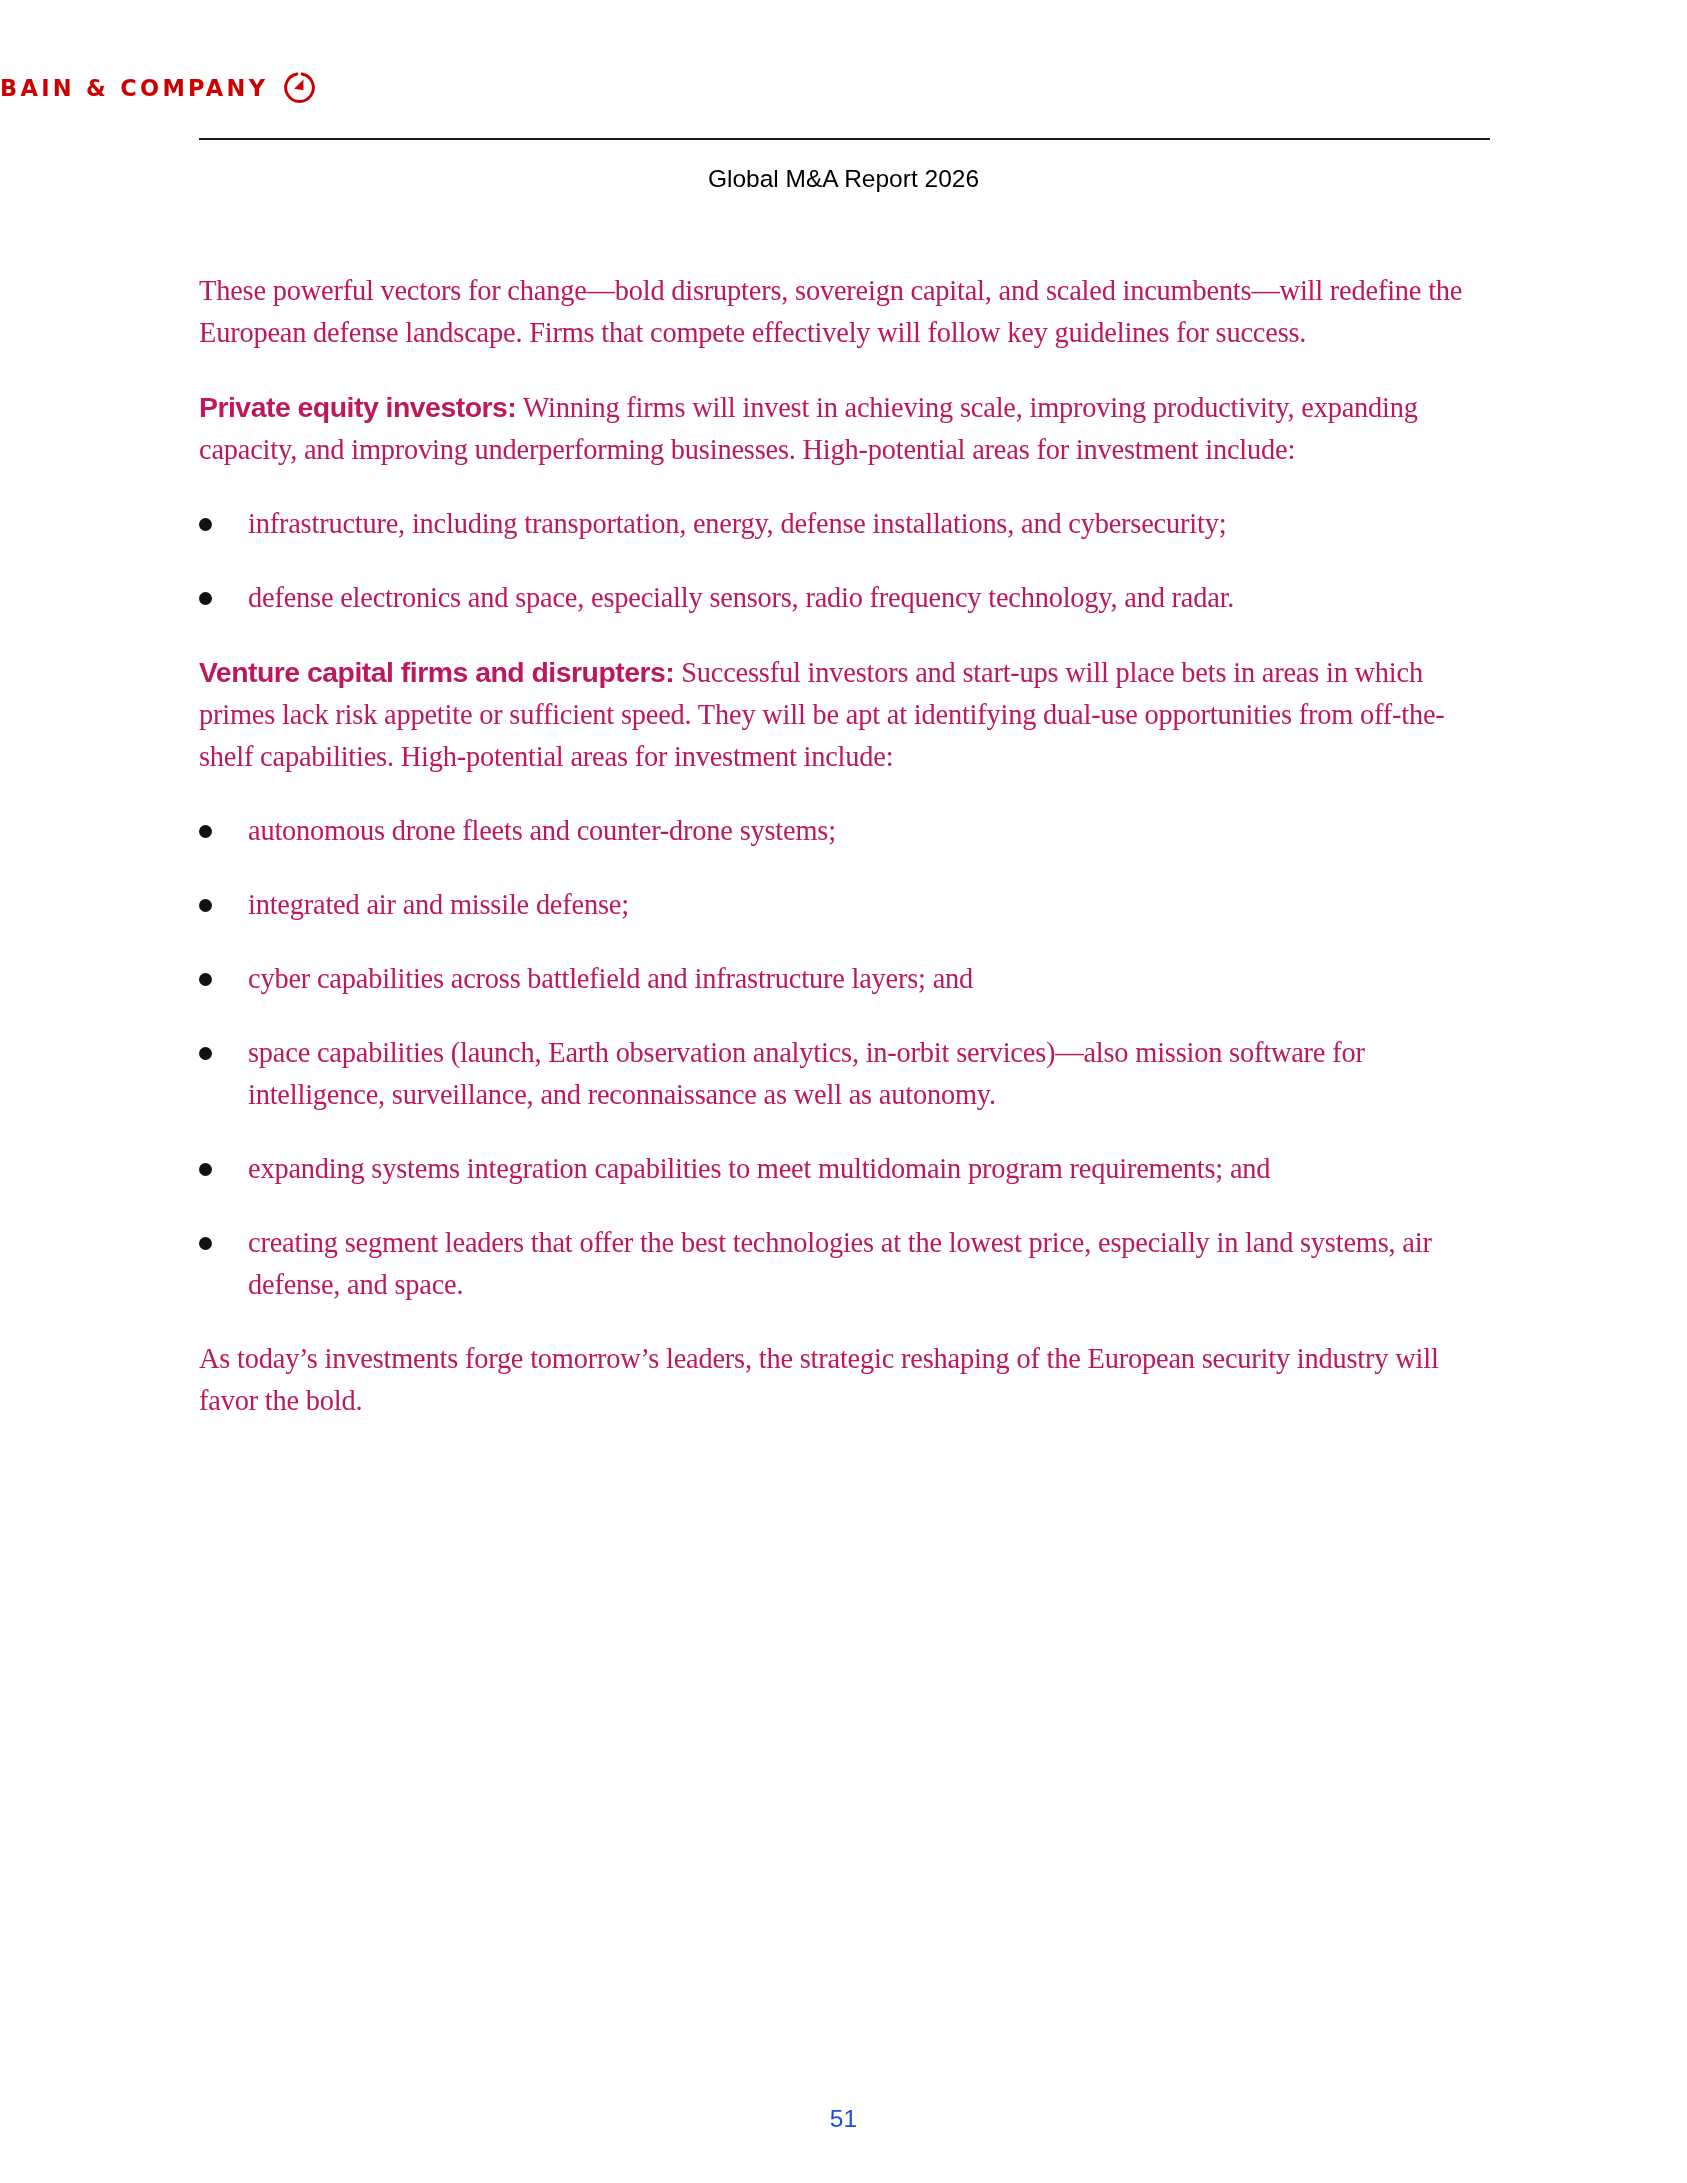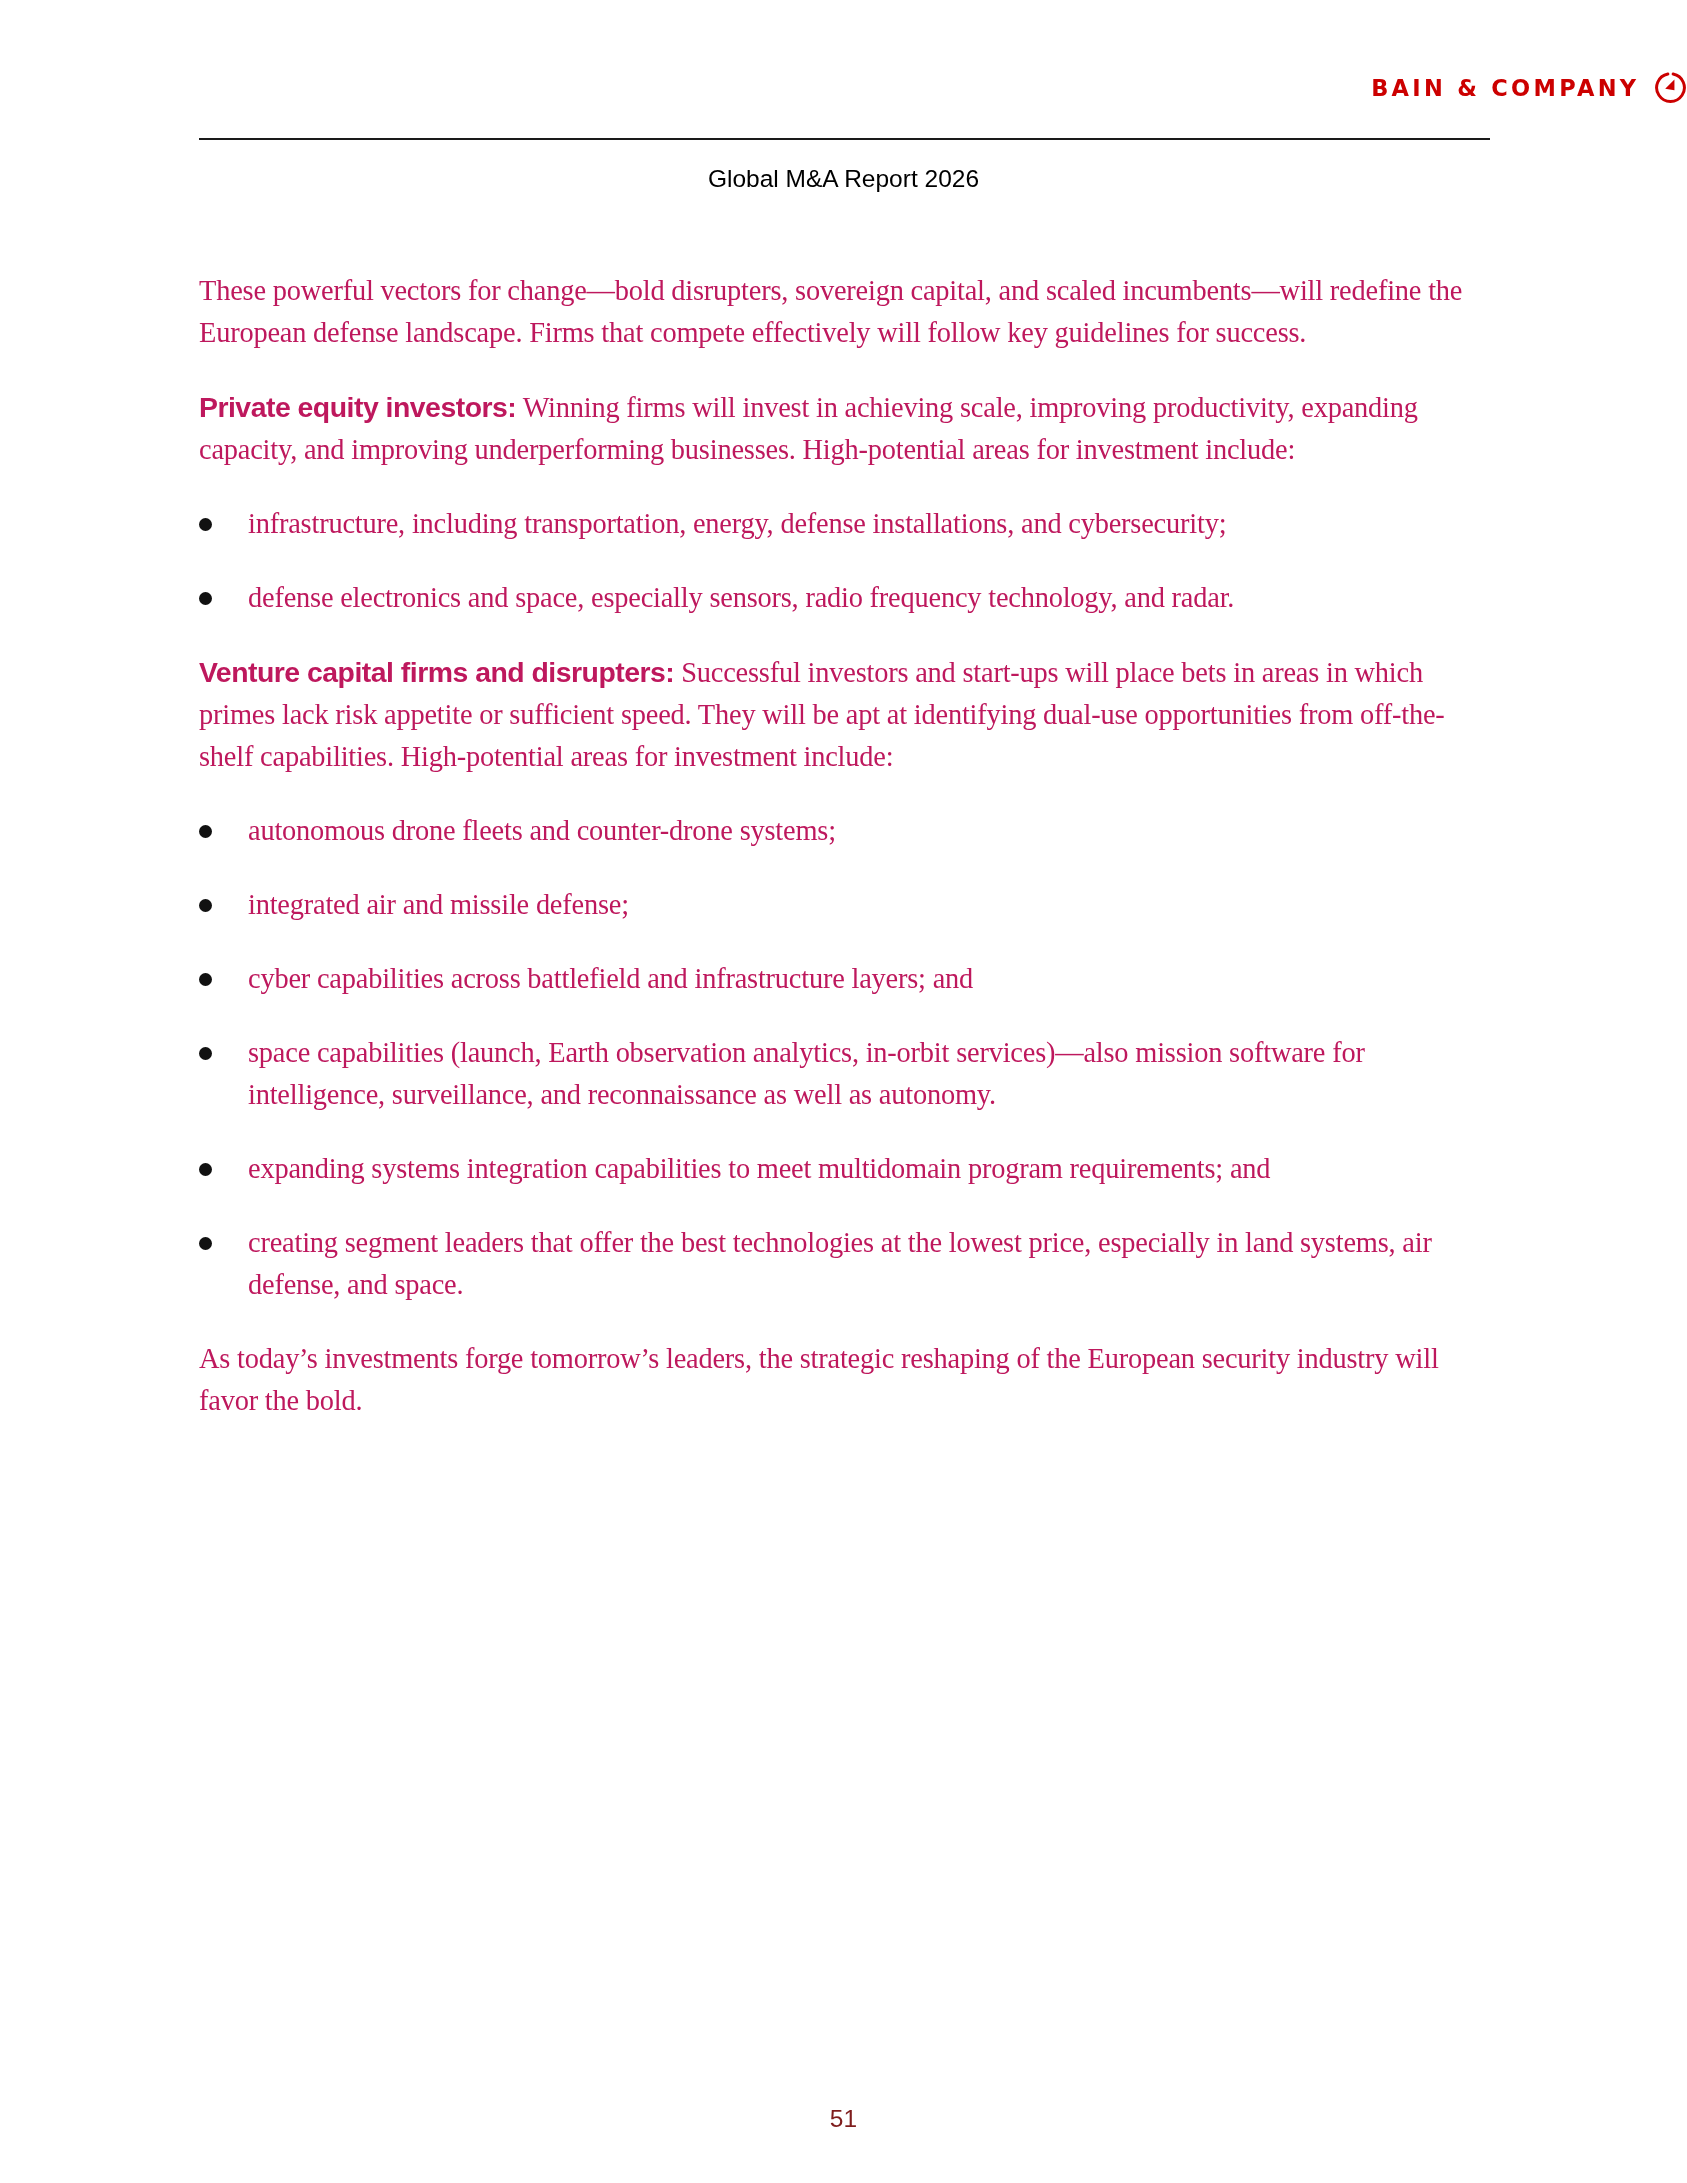--- a/index.html
+++ b/index.html
@@ -1,39 +1,39 @@
 <!DOCTYPE html>
 <html style="font-size:10.6px"><head>
 <meta charset="utf-8">
 <style>
   html, body { margin: 0; padding: 0; background: #ffffff; }
   body { width: 1687px; height: 2183px; position: relative; overflow: hidden; color: #111111; }
   .page { position: absolute; left: 0; top: 0; width: 1687px; height: 2183px; }
 
-  .logo { position: absolute; top: 71px; left: 0; width: 1687px; text-align: right; }
+  .logo { position: absolute; top: 71px; left: 0; width: 1687px; text-align: left; }
   .logo-inner { display: inline-flex; align-items: center; gap: 14.6px; }
   .logo-text { font-family: "DejaVu Sans", sans-serif; font-weight: bold; font-size: 22.5px; letter-spacing: 3.3px; color: #cc0000; }
   .logo-mark { width: 33px; height: 33px; display: inline-block; }
 
   .rule { position: absolute; top: 138px; left: 199px; width: 1291px; height: 2px; background: #1a1a1a; }
 
   .report-title { position: absolute; top: 165px; left: 0; width: 1687px; text-align: center;
     font-family: "Liberation Sans", sans-serif; font-size: 24.5px; color: #000000; }
 
   .body { position: absolute; top: 270px; left: 199px; width: 1293px;
     font-family: "Liberation Serif", serif; font-size: 28.4px; line-height: 42px; color: #be185d; letter-spacing: -0.2px; }
   .para { margin: 0 0 32px 0; }
   .lead { font-family: "Liberation Sans", sans-serif; font-weight: bold; letter-spacing: -0.5px; }
   .bullets { list-style: none; margin: 0 0 32px 0; padding: 0; }
   .bullet { position: relative; padding-left: 49px; margin: 0 0 32px 0; }
   .bullet:last-child { margin-bottom: 32px; }
   .bullet-dot { position: absolute; left: 0; top: 14.6px; width: 13.2px; height: 13.2px; border-radius: 50%; background: #111; }
 
   .page-number { position: absolute; top: 2105px; left: 0; width: 1687px; text-align: center;
-    font-family: "Liberation Sans", sans-serif; font-size: 24.5px; color: #7f1d1d; }
+    font-family: "Liberation Sans", sans-serif; font-size: 24.5px; color: #1d4ed8; }
 </style>
 </head>
 <body>
 
 <div class="page">
 
   <div class="logo">
     <span class="logo-inner">
       <span class="logo-text">BAIN &amp; COMPANY</span>
       <span class="logo-mark">

